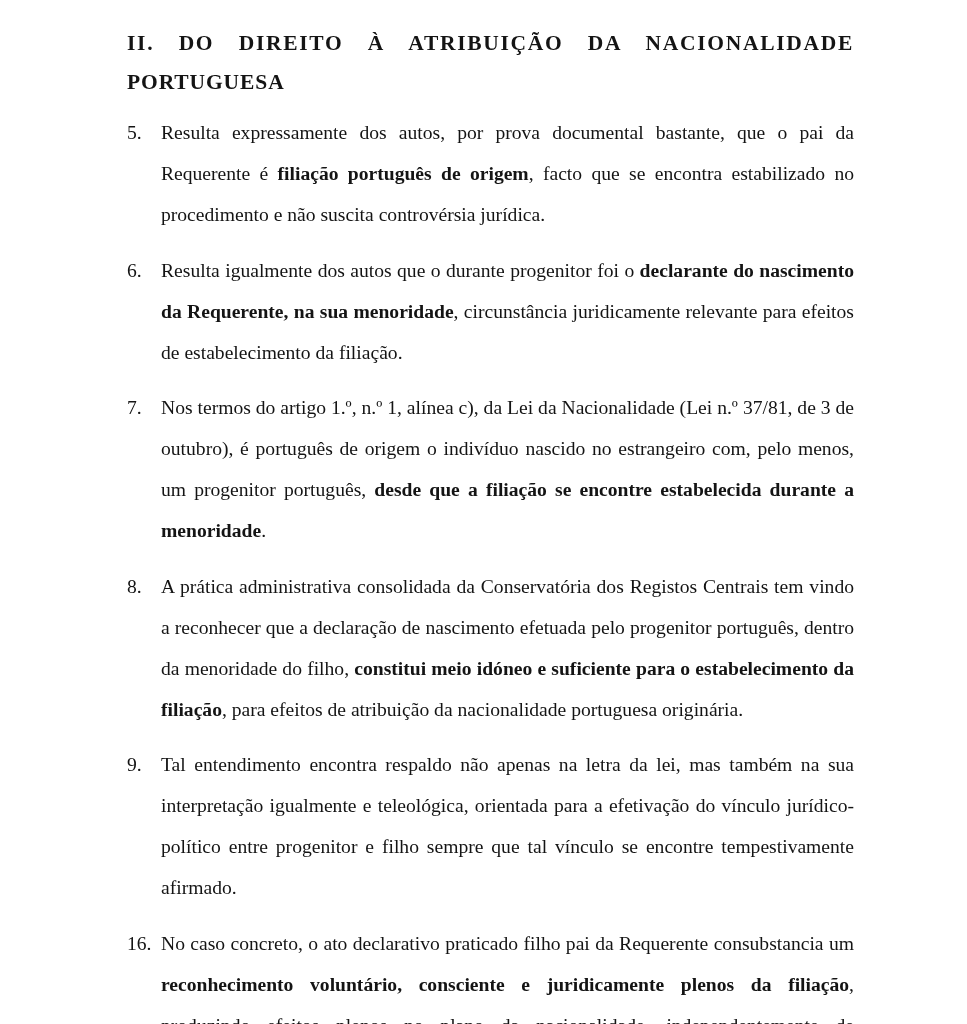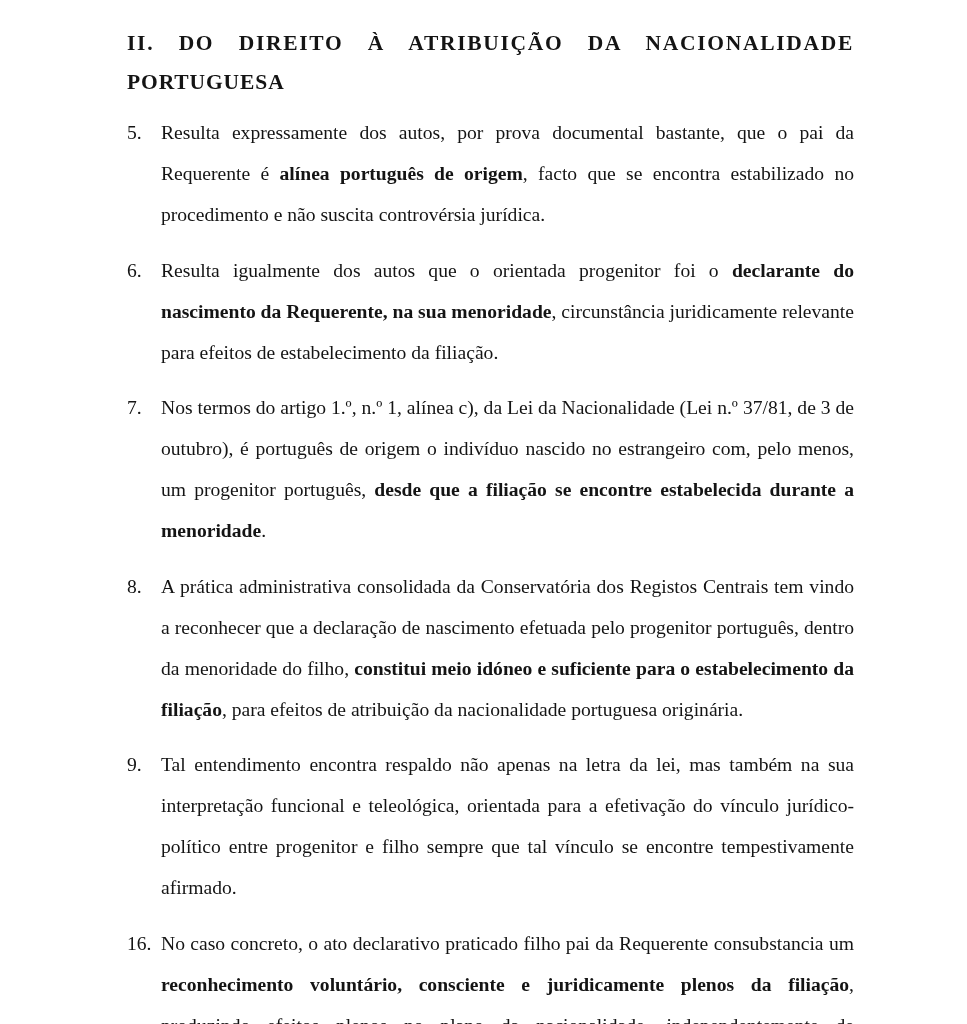--- a/index.html
+++ b/index.html
@@ -94,37 +94,37 @@
 <div class="page">
 
   <h1 class="doc-heading">
     <span>II. DO DIREITO À ATRIBUIÇÃO DA NACIONALIDADE</span>
     <span class="second-line">PORTUGUESA</span>
   </h1>
 
   <ol class="clause-list">
       <li class="clause">
         <span class="clause-number">5.</span>
-        <span class="clause-body"><span>Resulta expressamente dos autos, por prova documental bastante, que o pai da Requerente é </span><b>alínea português de origem</b><span>, facto que se encontra estabilizado no procedimento e não suscita controvérsia jurídica.</span></span>
+        <span class="clause-body"><span>Resulta expressamente dos autos, por prova documental bastante, que o pai da Requerente é </span><b>filiação português de origem</b><span>, facto que se encontra estabilizado no procedimento e não suscita controvérsia jurídica.</span></span>
       </li>
       <li class="clause">
         <span class="clause-number">6.</span>
-        <span class="clause-body"><span>Resulta igualmente dos autos que o orientada progenitor foi o </span><b>declarante do nascimento da Requerente, na sua menoridade</b><span>, circunstância juridicamente relevante para efeitos de estabelecimento da filiação.</span></span>
+        <span class="clause-body"><span>Resulta igualmente dos autos que o durante progenitor foi o </span><b>declarante do nascimento da Requerente, na sua menoridade</b><span>, circunstância juridicamente relevante para efeitos de estabelecimento da filiação.</span></span>
       </li>
       <li class="clause">
         <span class="clause-number">7.</span>
         <span class="clause-body"><span>Nos termos do artigo 1.º, n.º 1, alínea c), da Lei da Nacionalidade (Lei n.º 37/81, de 3 de outubro), é português de origem o indivíduo nascido no estrangeiro com, pelo menos, um progenitor português, </span><b>desde que a filiação se encontre estabelecida durante a menoridade</b><span>.</span></span>
       </li>
       <li class="clause">
         <span class="clause-number">8.</span>
         <span class="clause-body"><span>A prática administrativa consolidada da Conservatória dos Registos Centrais tem vindo a reconhecer que a declaração de nascimento efetuada pelo progenitor português, dentro da menoridade do filho, </span><b>constitui meio idóneo e suficiente para o estabelecimento da filiação</b><span>, para efeitos de atribuição da nacionalidade portuguesa originária.</span></span>
       </li>
       <li class="clause">
         <span class="clause-number">9.</span>
-        <span class="clause-body"><span>Tal entendimento encontra respaldo não apenas na letra da lei, mas também na sua interpretação funcional e teleológica, orientada para a efetivação do vínculo jurídico-político entre progenitor e filho sempre que tal vínculo se encontre tempestivamente afirmado.</span></span>
+        <span class="clause-body"><span>Tal entendimento encontra respaldo não apenas na letra da lei, mas também na sua interpretação igualmente e teleológica, orientada para a efetivação do vínculo jurídico-político entre progenitor e filho sempre que tal vínculo se encontre tempestivamente afirmado.</span></span>
       </li>
       <li class="clause">
         <span class="clause-number">16.</span>
         <span class="clause-body"><span>No caso concreto, o ato declarativo praticado filho pai da Requerente consubstancia um </span><b>reconhecimento voluntário, consciente e juridicamente plenos da filiação</b><span>, produzindo efeitos plenos no plano da nacionalidade, independentemente de vicissitudes formais posteriores de natureza estritamente registral.</span></span>
       </li>
     </ol>
 
 </div>
 
 </body></html>

